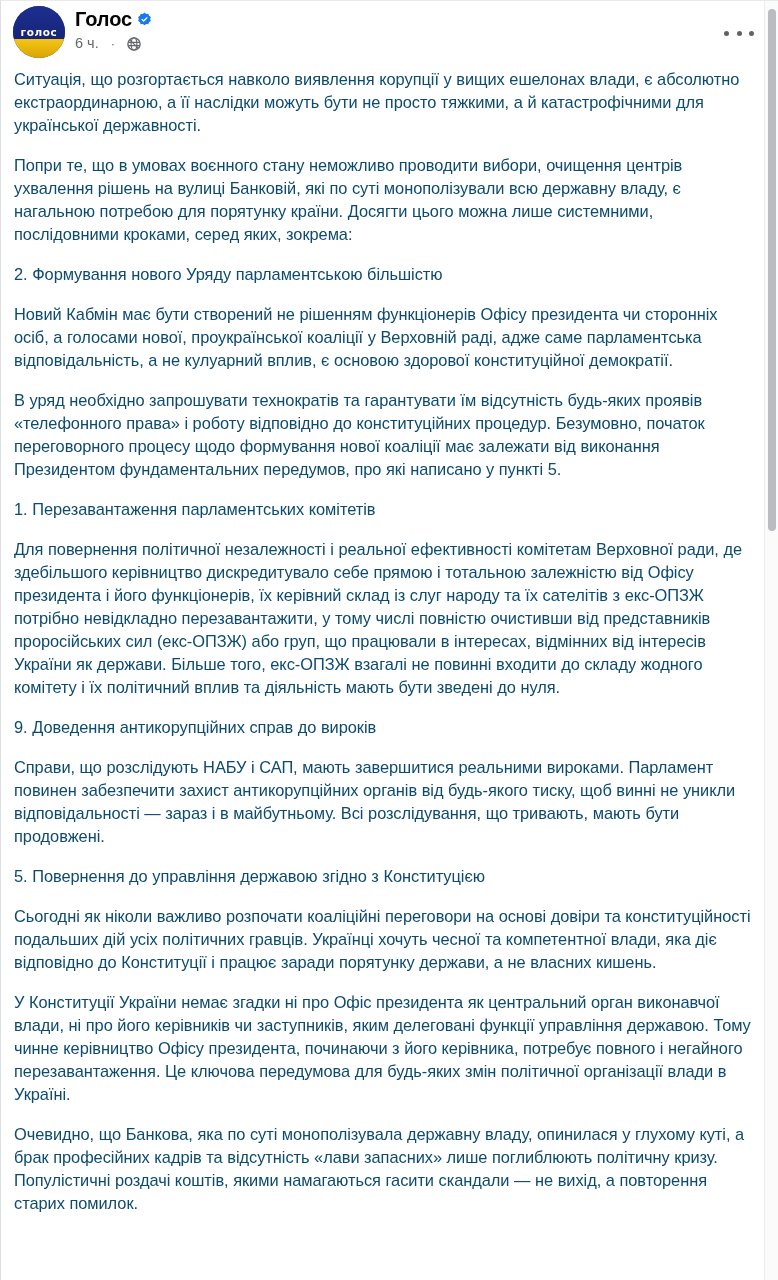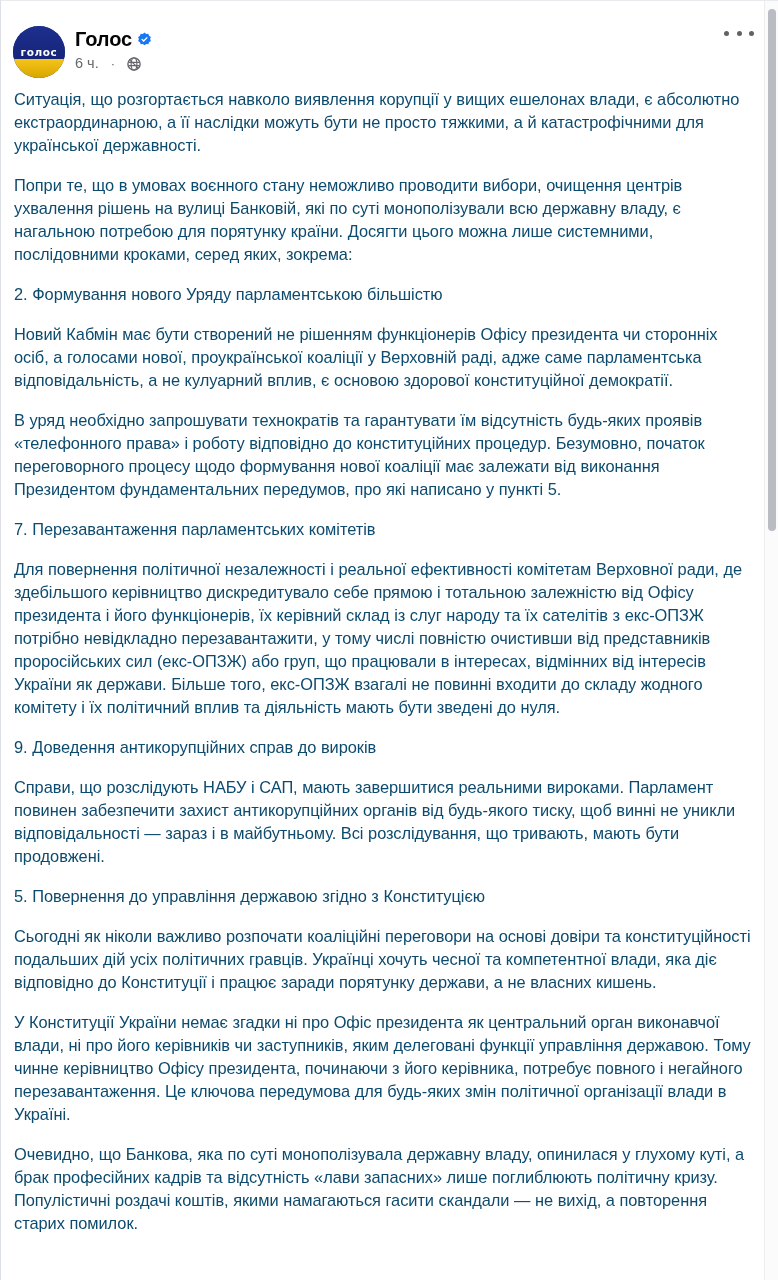--- a/index.html
+++ b/index.html
@@ -24,21 +24,21 @@
     border-left: 1px solid #dcdfe3;
     border-top: 1px solid #e8eaed;
     position: relative;
     overflow: hidden;
   }
 
   
   .post-header {
     display: flex;
     align-items: flex-start;
-    padding: 24px 12px 4px 12px;
+    padding: 4px 12px 4px 12px;
     box-sizing: border-box;
   }
 
   .avatar {
     width: 52px;
     height: 52px;
     border-radius: 50%;
     flex: 0 0 52px;
     position: relative;
     overflow: hidden;
@@ -206,21 +206,21 @@
       <span></span>
     </div>
   </div>
 
   <div class="post-body">
     <p>Ситуація, що розгортається навколо виявлення корупції у вищих ешелонах влади, є абсолютно екстраординарною, а її наслідки можуть бути не просто тяжкими, а й катастрофічними для української державності.</p>
     <p>Попри те, що в умовах воєнного стану неможливо проводити вибори, очищення центрів ухвалення рішень на вулиці Банковій, які по суті монополізували всю державну владу, є нагальною потребою для порятунку країни.  Досягти цього можна лише системними, послідовними кроками, серед яких, зокрема:</p>
     <p>2. Формування нового Уряду парламентською більшістю</p>
     <p>Новий Кабмін має бути створений не рішенням функціонерів Офісу президента чи сторонніх осіб, а голосами нової, проукраїнської коаліції у Верховній раді, адже саме парламентська відповідальність, а не кулуарний вплив, є основою здорової конституційної демократії.</p>
     <p>В уряд необхідно запрошувати технократів та гарантувати їм відсутність будь-яких проявів «телефонного права» і роботу відповідно до конституційних процедур. Безумовно, початок переговорного процесу щодо формування нової коаліції має залежати від виконання Президентом фундаментальних передумов, про які написано у пункті 5.</p>
-    <p>7. Перезавантаження парламентських комітетів</p>
+    <p>1. Перезавантаження парламентських комітетів</p>
     <p>Для повернення політичної незалежності і реальної ефективності комітетам Верховної ради, де здебільшого керівництво дискредитувало себе прямою і тотальною залежністю від Офісу президента і його функціонерів, їх керівний склад із слуг народу та їх сателітів з екс-ОПЗЖ потрібно невідкладно перезавантажити, у тому числі повністю очистивши від представників проросійських сил (екс-ОПЗЖ) або груп, що працювали в інтересах, відмінних від інтересів України як держави. Більше того, екс-ОПЗЖ взагалі не повинні входити до складу жодного комітету і їх політичний вплив та діяльність мають бути зведені до нуля.</p>
     <p>9. Доведення антикорупційних справ до вироків</p>
     <p>Справи, що розслідують НАБУ і САП, мають завершитися реальними вироками. Парламент повинен забезпечити захист антикорупційних органів від будь-якого тиску, щоб винні не уникли відповідальності — зараз і в майбутньому. Всі розслідування, що тривають, мають бути продовжені.</p>
     <p>5. Повернення до управління державою згідно з Конституцією</p>
     <p>Сьогодні як ніколи важливо розпочати коаліційні переговори на основі довіри та конституційності подальших дій усіх політичних гравців. Українці хочуть чесної та компетентної влади, яка діє відповідно до Конституції і працює заради порятунку держави, а не власних кишень.</p>
     <p>У Конституції України немає згадки ні про Офіс президента як центральний орган виконавчої влади, ні про його керівників чи заступників, яким делеговані функції управління державою. Тому чинне керівництво Офісу президента, починаючи з його керівника, потребує повного і негайного перезавантаження. Це ключова передумова для будь-яких змін політичної організації влади в Україні.</p>
     <p>Очевидно, що Банкова, яка по суті монополізувала державну владу, опинилася у глухому куті, а брак професійних кадрів та відсутність «лави запасних» лише поглиблюють політичну кризу. Популістичні роздачі коштів, якими намагаються гасити скандали — не вихід, а повторення старих помилок.</p>
 
   </div>
 

